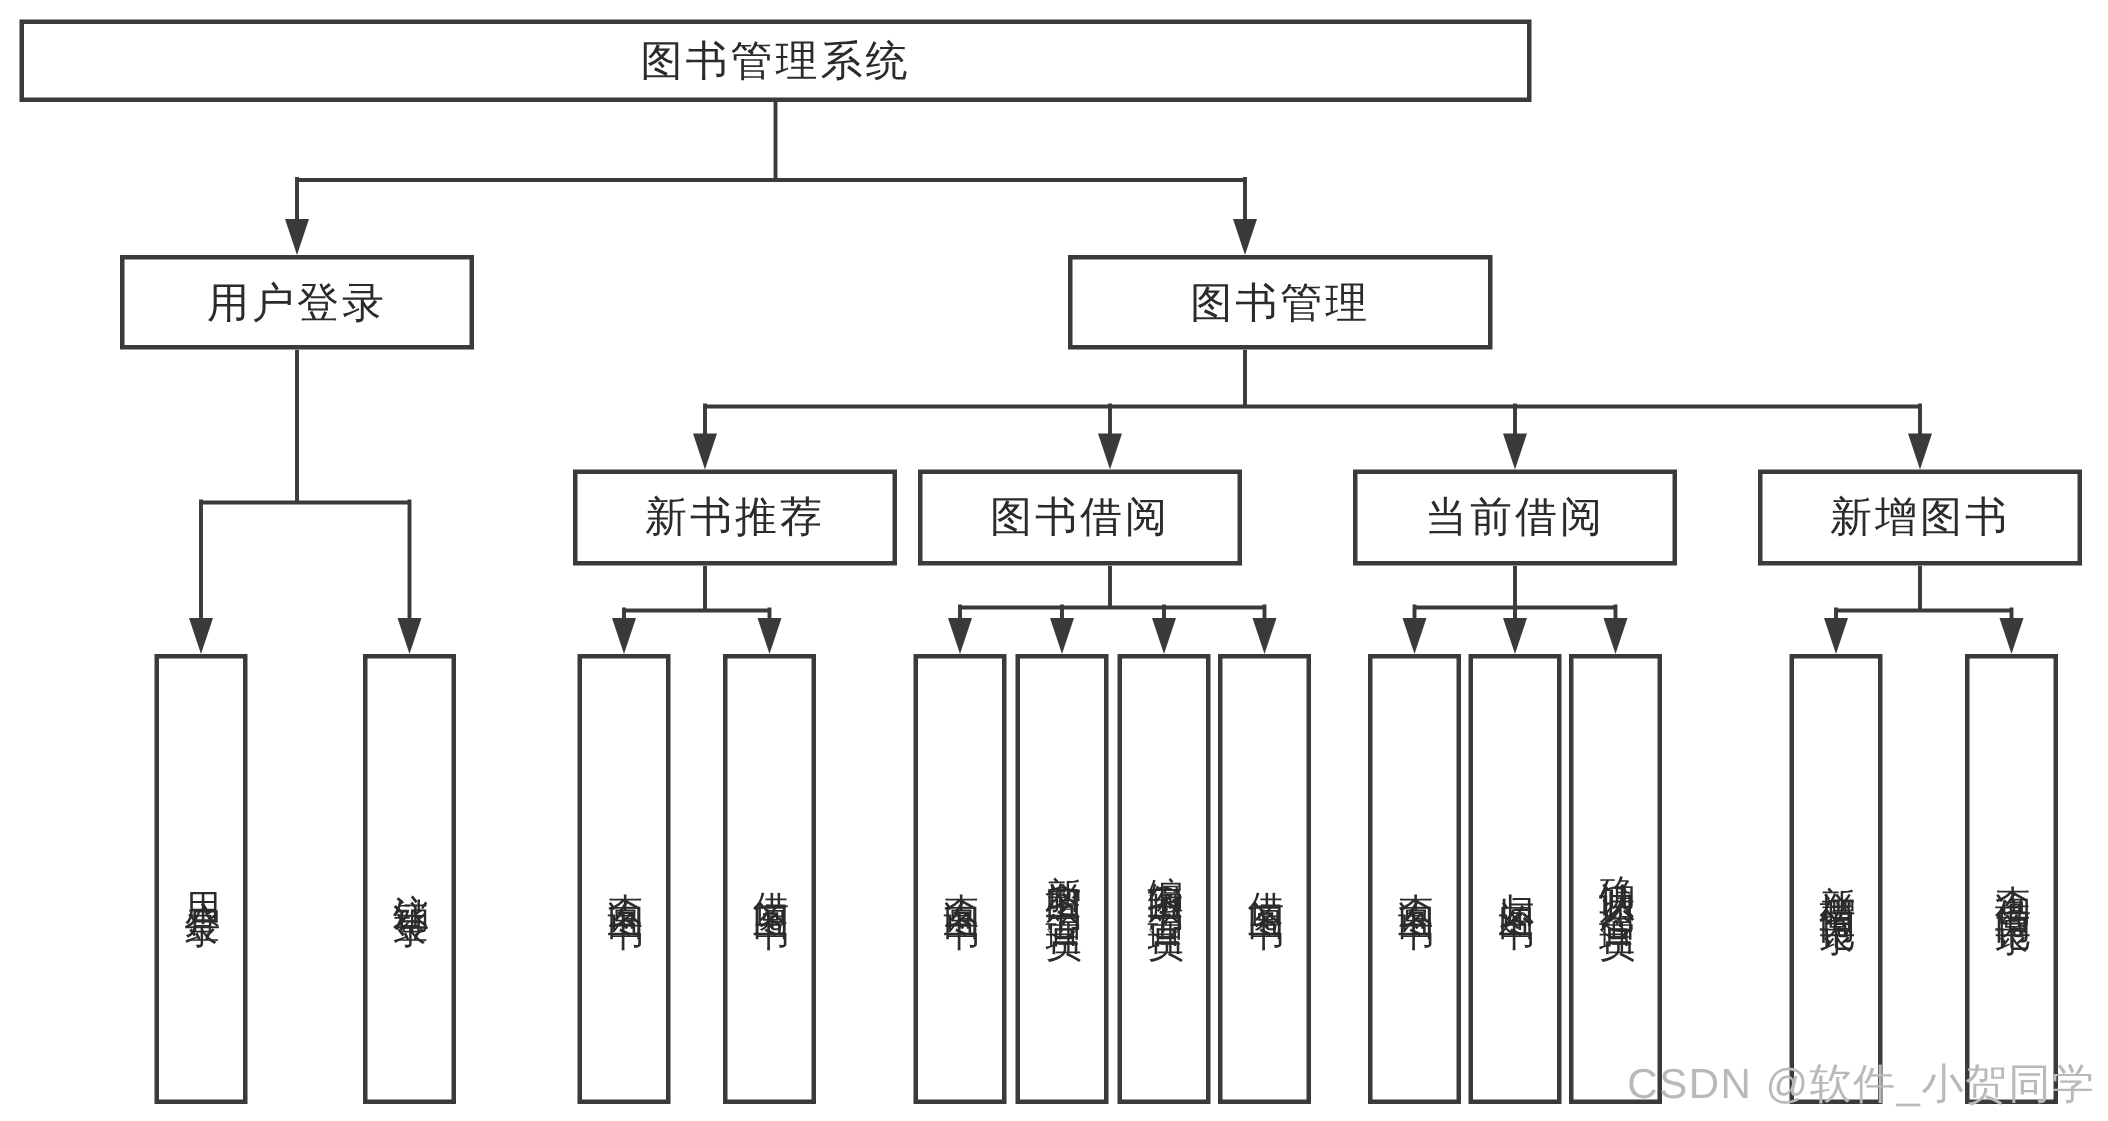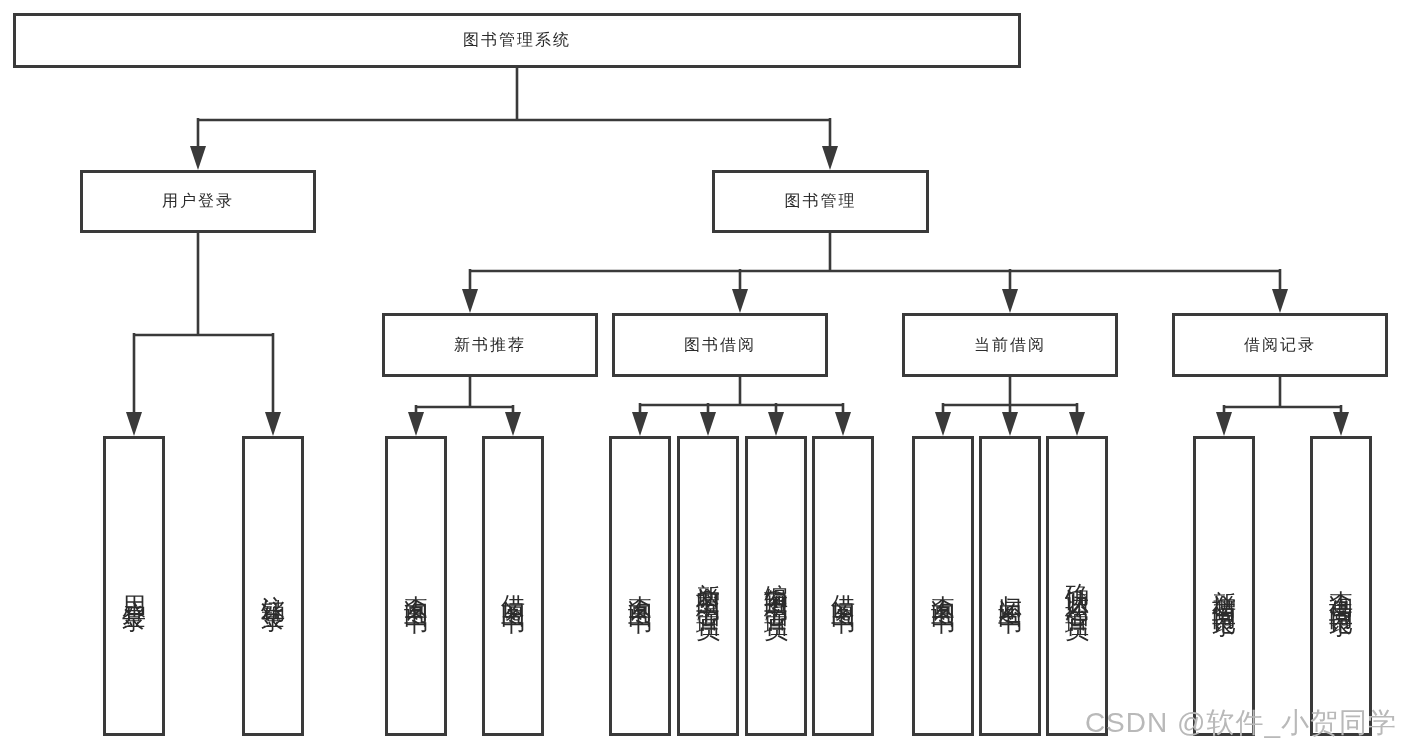--- a/index.html
+++ b/index.html
@@ -16,21 +16,21 @@
   .node{
     position:absolute;
     box-sizing:border-box;
     background:#ffffff;
     border:3px solid #3a3a3a;
     display:flex;align-items:center;justify-content:center;
     z-index:1;
     color:#2b2b2b;
   }
   .node.h span{
-    font-size:16px;
+    font-size:28px;
     letter-spacing:2px;
     white-space:nowrap;
     text-align:right;
   }
   .node.v span{
     writing-mode:vertical-rl;
     text-orientation:mixed;
     font-size:24px;
     letter-spacing:5px;
     line-height:1;
@@ -86,35 +86,35 @@
     <polygon points="1333,412 1349,412 1341,436"></polygon>
   </svg>
 
   <div class="node h" style="left:13px;top:13px;width:1008px;height:55px">
     <span>图书管理系统</span>
   </div>
 
   <div class="node h" style="left:80px;top:170px;width:236px;height:63px">
     <span>用户登录</span>
   </div>
-  <div class="node h" style="left:712px;top:170px;width:217px;height:63px">
+  <div class="node h" style="left:712px;top:170px;width:283px;height:63px">
     <span>图书管理</span>
   </div>
 
   <div class="node h" style="left:382px;top:313px;width:216px;height:64px">
     <span>新书推荐</span>
   </div>
   <div class="node h" style="left:612px;top:313px;width:216px;height:64px">
     <span>图书借阅</span>
   </div>
   <div class="node h" style="left:902px;top:313px;width:216px;height:64px">
     <span>当前借阅</span>
   </div>
   <div class="node h" style="left:1172px;top:313px;width:216px;height:64px">
-    <span>借阅记录</span>
+    <span>新增图书</span>
   </div>
 
   <div class="node v" style="left:103px;top:436px;width:62px;height:300px">
     <span>用户登录</span>
   </div>
   <div class="node v" style="left:242px;top:436px;width:62px;height:300px">
     <span>注销登录</span>
   </div>
 
   <div class="node v" style="left:385px;top:436px;width:62px;height:300px">

